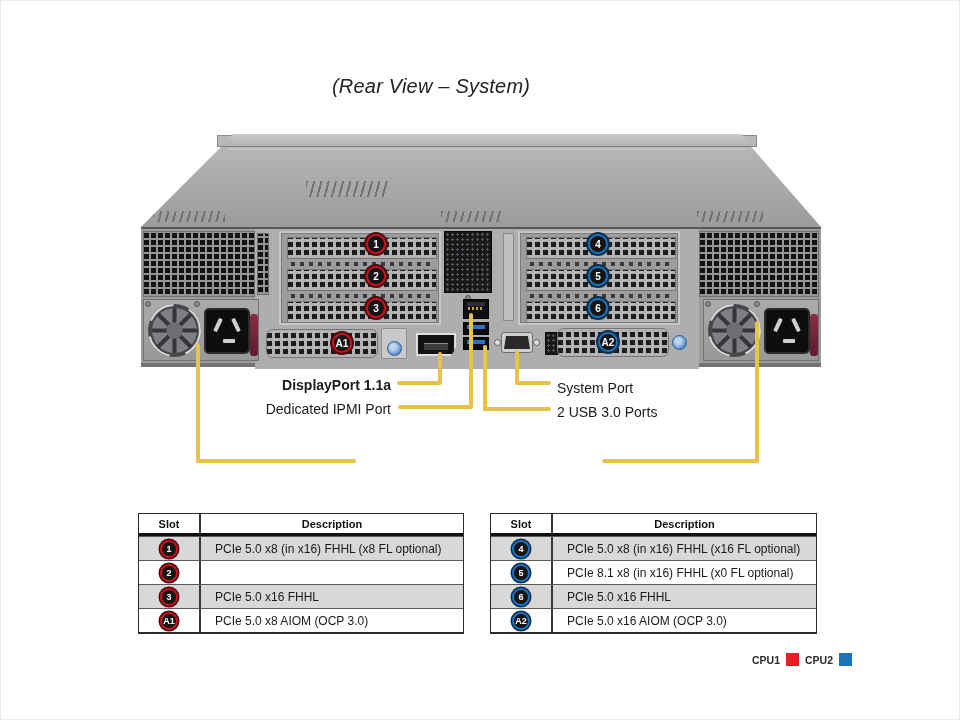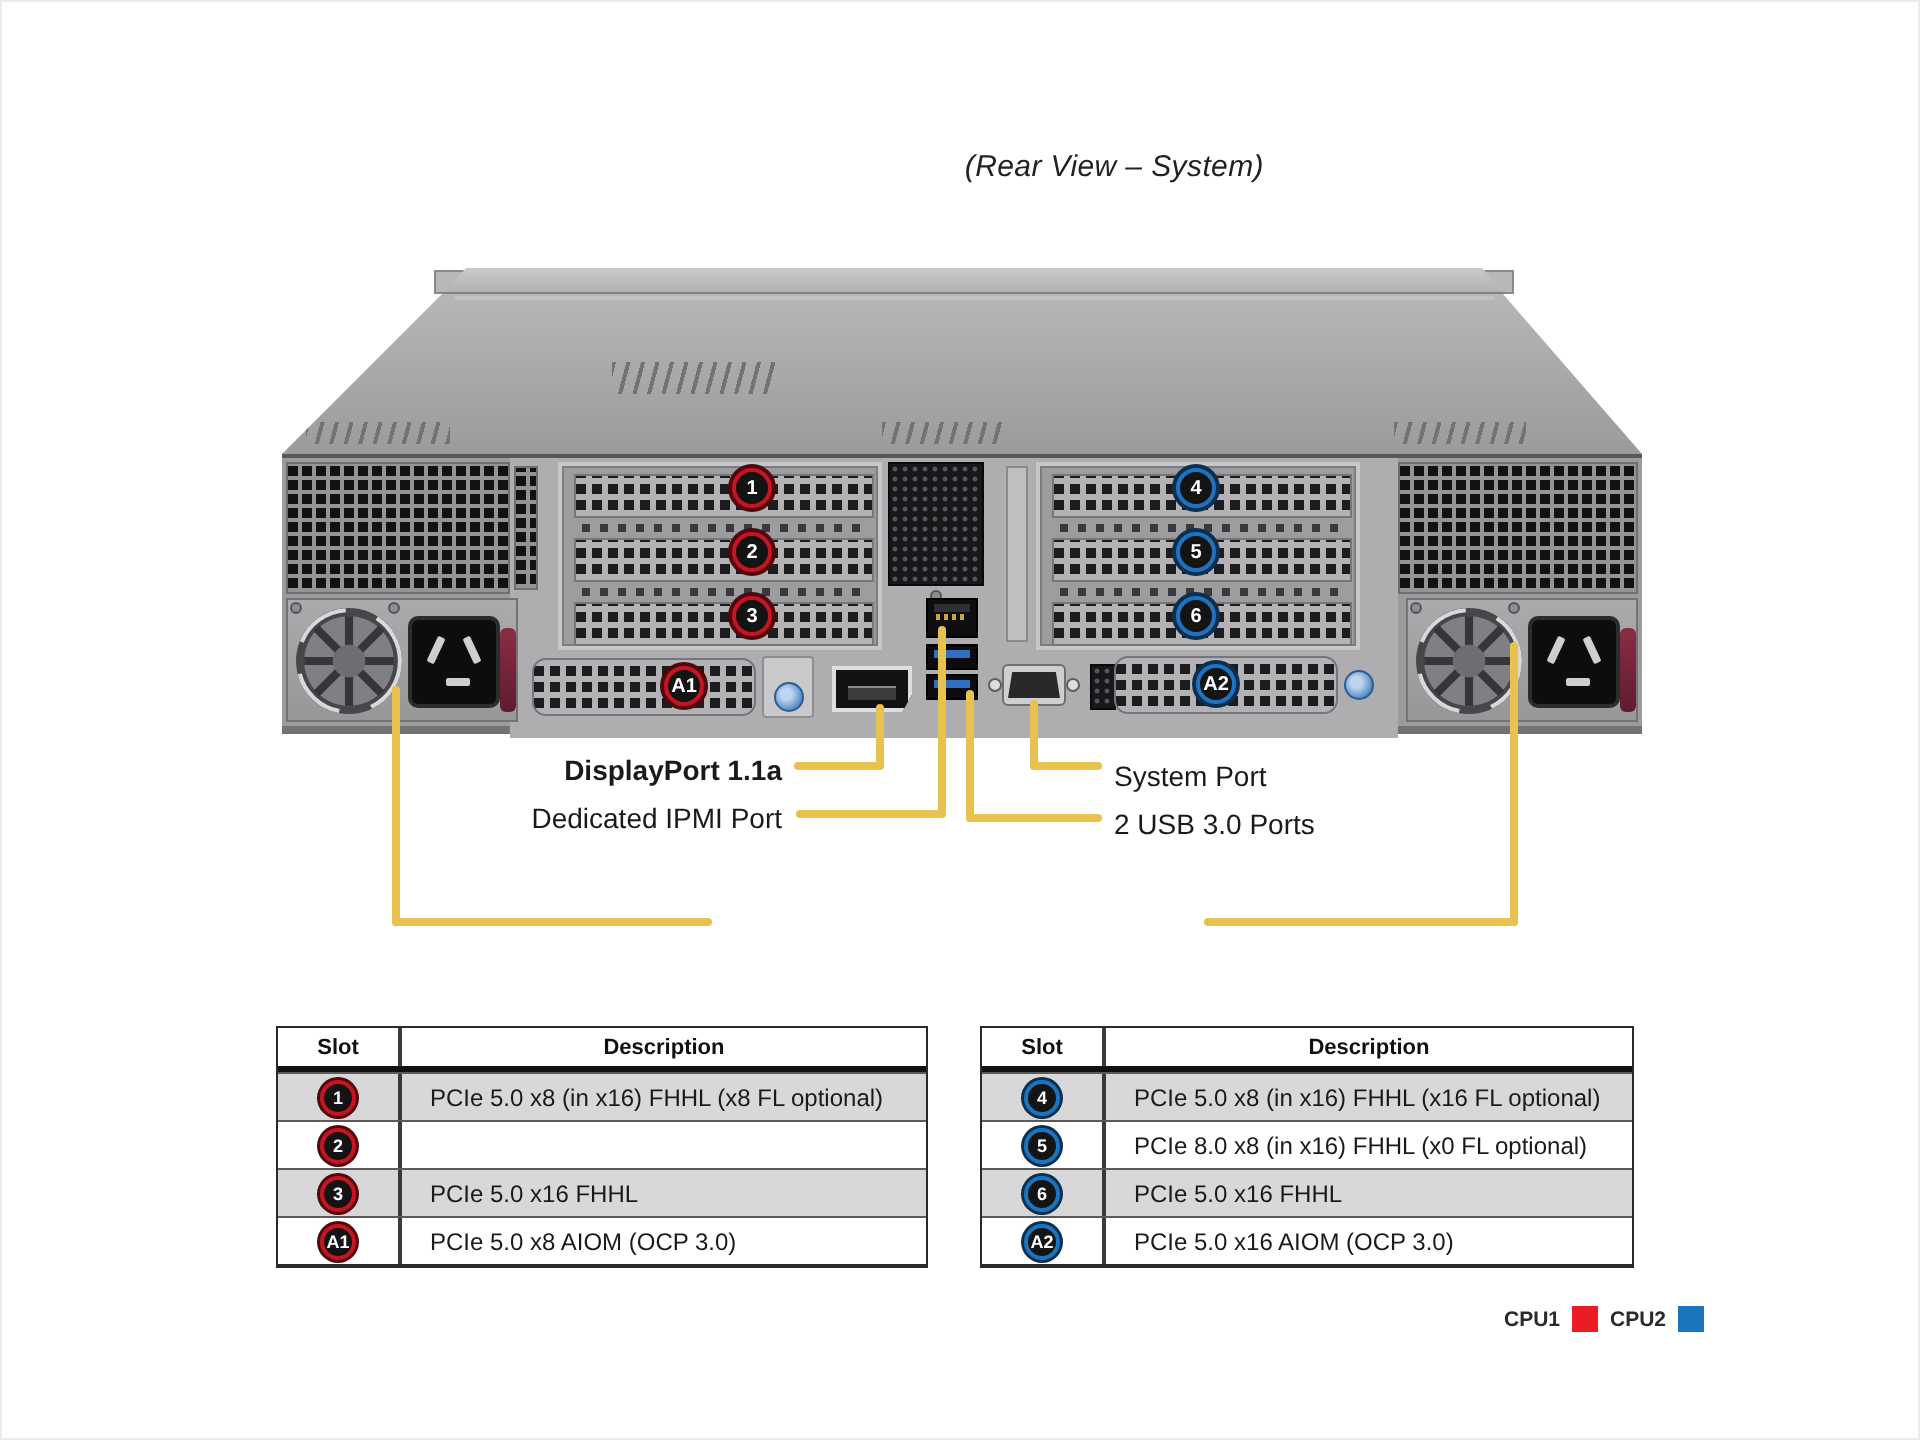--- a/index.html
+++ b/index.html
@@ -3,22 +3,22 @@
 <meta charset="utf-8">
 <style>
   * { margin:0; padding:0; box-sizing:border-box; }
   html,body { background:#ffffff; }
   body { font-family:"Liberation Sans", sans-serif; color:#1a1a1a; }
   #stage { position:relative; width:960px; height:720px; background:#fff; overflow:hidden; border:1px solid #ececec; }
 
   .abs { position:absolute; }
 
   
-  #title { left:331px; top:74px; width:300px; text-align:right;
-           font-size:15px; font-style:italic; color:#222; letter-spacing:.2px; }
+  #title { left:331px; top:74px; width:300px; text-align:left;
+           font-size:20px; font-style:italic; color:#222; letter-spacing:.2px; }
 
   
   #server { left:140px; top:130px; width:680px; height:236px; }
 
   .lid { left:0; top:0; width:680px; height:96px;
          clip-path: polygon(92px 4px, 600px 4px, 680px 96px, 0px 96px);
          background: linear-gradient(180deg,#bcbcbe 0%,#adadaf 45%,#9b9b9d 100%); }
   .lip { left:80px; top:3px; width:532px; height:13px;
          clip-path: polygon(12px 0, 520px 0, 532px 13px, 0 13px);
          background: linear-gradient(#cacacc,#b2b2b4); border-bottom:1px solid #828284; }
@@ -315,21 +315,21 @@
     <div class="t-row gray">
       <div class="t-slot">
           <span class="tbadge blue">4</span>
         </div>
       <div class="t-desc">PCIe 5.0 x8 (in x16) FHHL  (x16 FL optional)</div>
     </div>
     <div class="t-row">
       <div class="t-slot">
           <span class="tbadge blue">5</span>
         </div>
-      <div class="t-desc">PCIe 8.0 x8 (in x16) FHHL  (x0 FL optional)</div>
+      <div class="t-desc">PCIe 8.1 x8 (in x16) FHHL  (x0 FL optional)</div>
     </div>
     <div class="t-row gray">
       <div class="t-slot">
           <span class="tbadge blue">6</span>
         </div>
       <div class="t-desc">PCIe 5.0 x16 FHHL</div>
     </div>
     <div class="t-row">
       <div class="t-slot">
           <span class="tbadge blue">A2</span>

